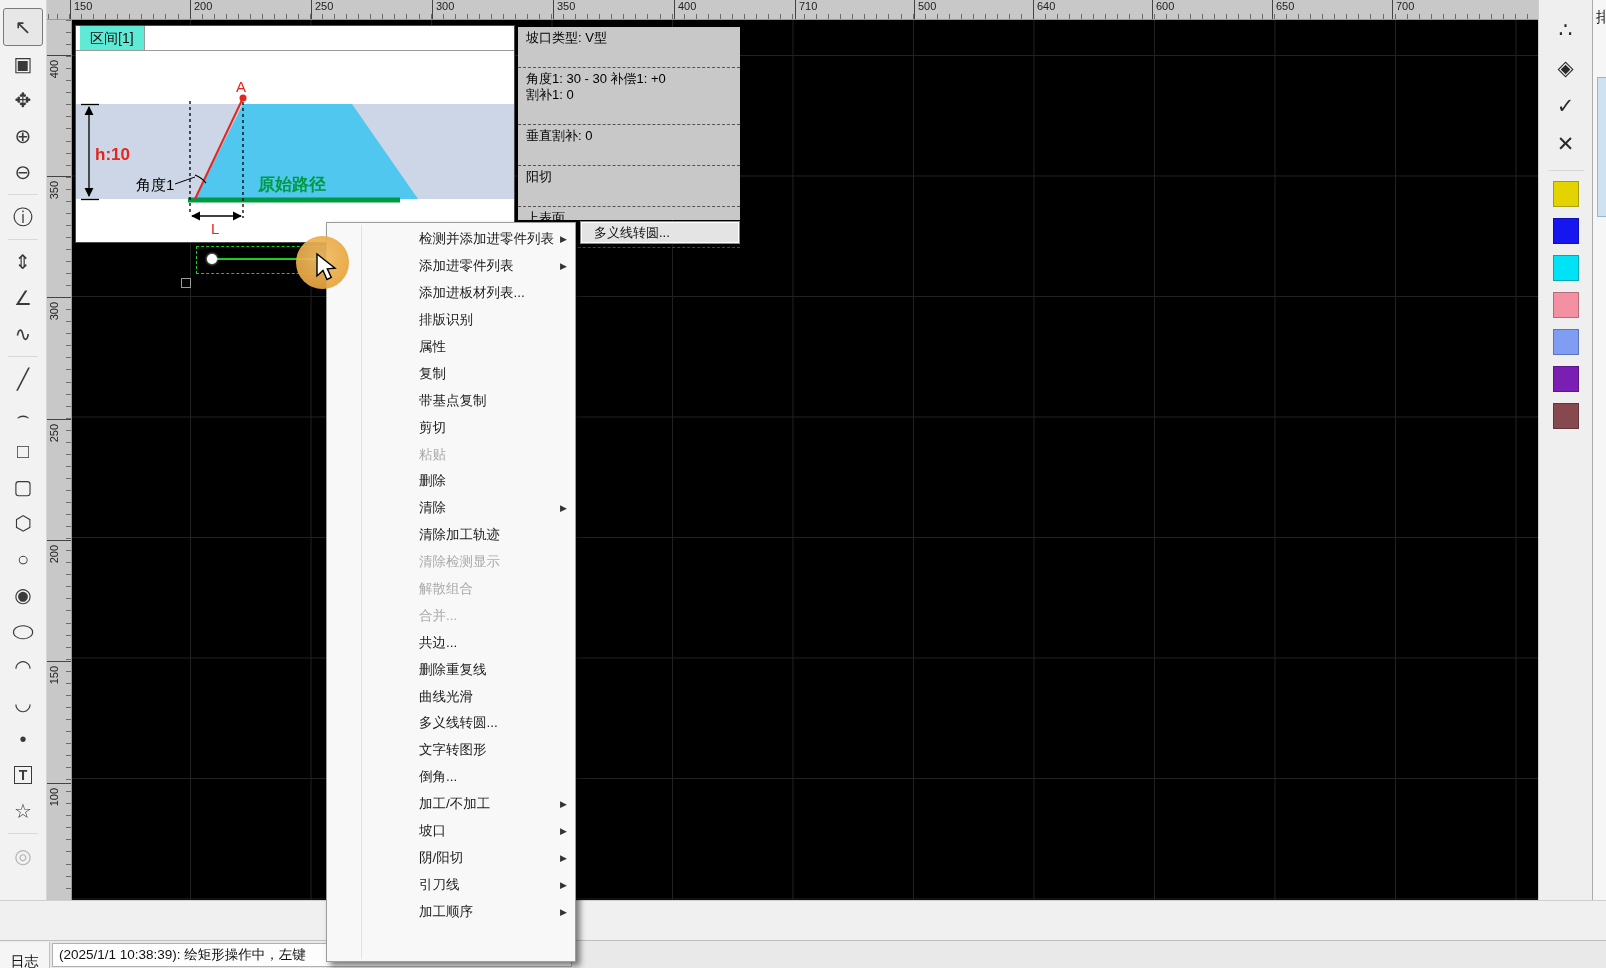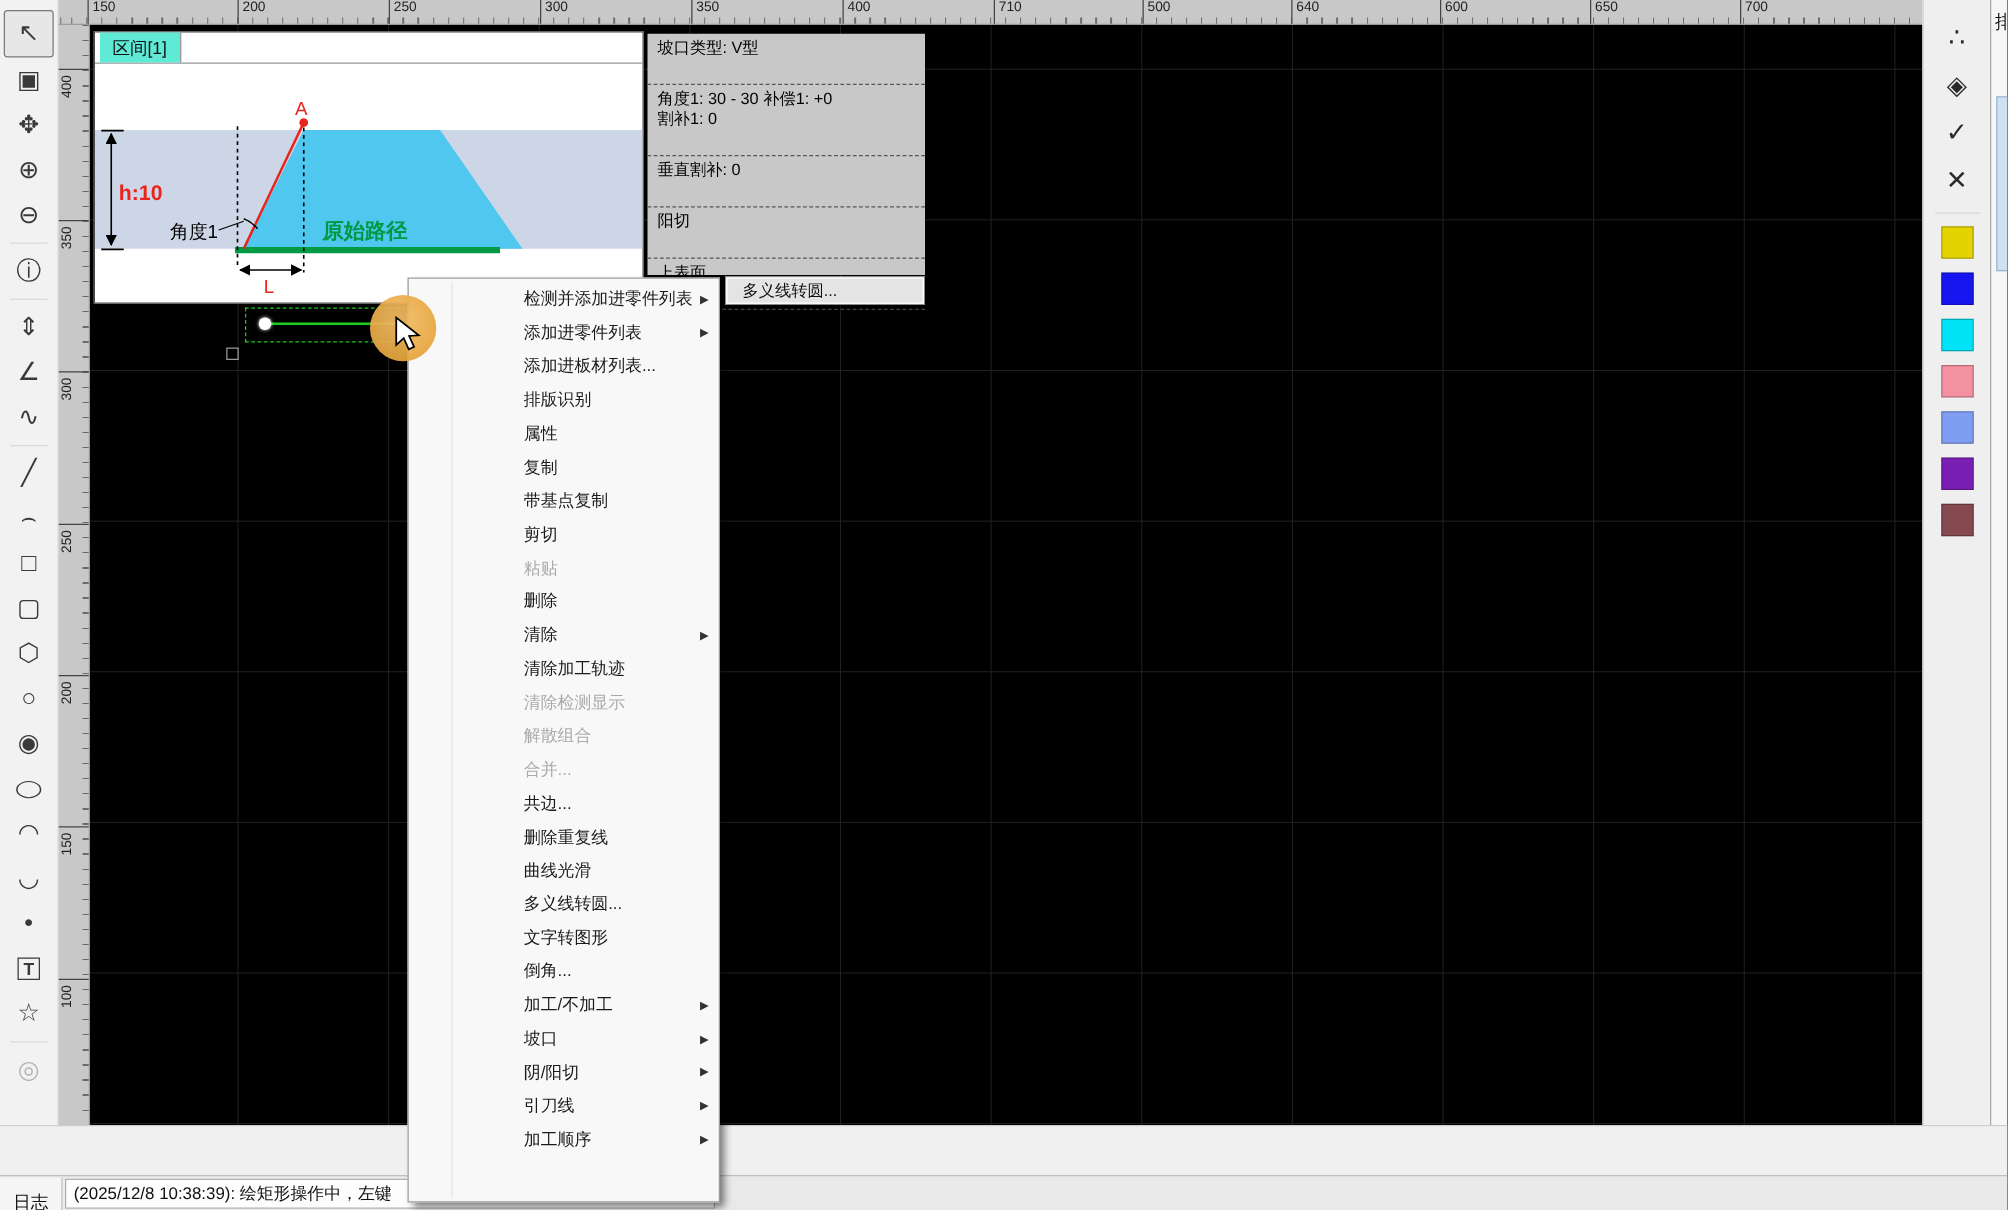--- a/index.html
+++ b/index.html
@@ -523,17 +523,17 @@
     
     
     
     
     
   </div>
 
   <div class="logbar">
     <div class="log-tab">日志</div>
     <div class="log-field">
-      <span>(2025/12/8 10:38:39): 绘矩形操作中，左键</span>
+      <span>(2025/1/1 10:38:39): 绘矩形操作中，左键</span>
     </div>
   </div>
 
 </div>
 
 </body></html>

